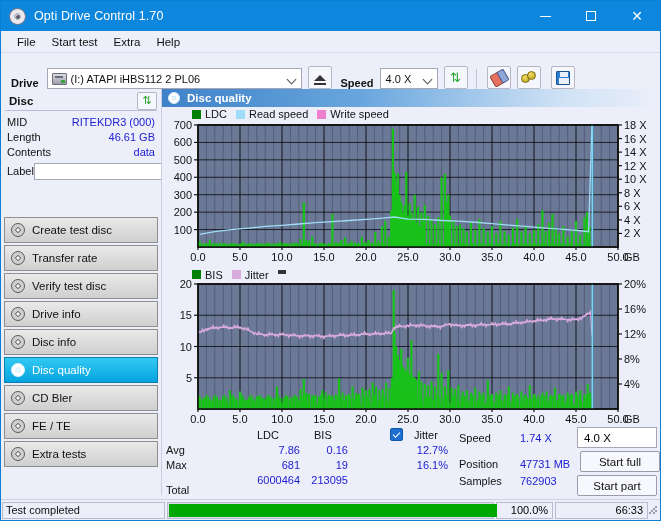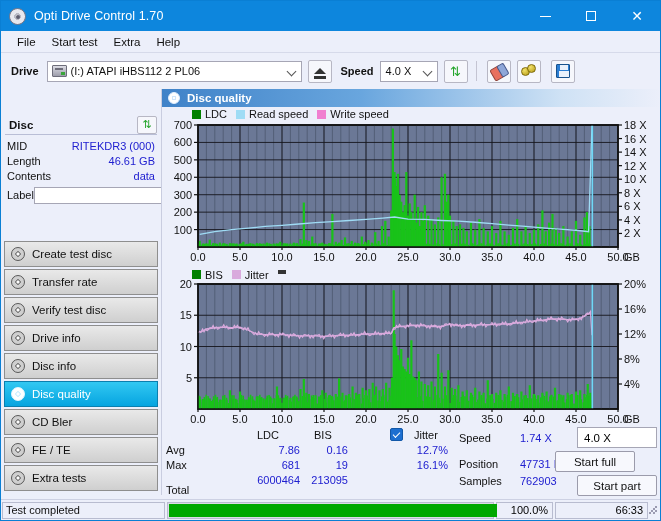--- a/index.html
+++ b/index.html
@@ -54,21 +54,21 @@
     background:#eceffa;
     display:flex; align-items:center; padding-left:8px;
     border-bottom:1px solid #d6daea;
   }
   .menuitem { padding:2px 8px; font-size:11.5px; color:#111; }
 
   
   .toolbar {
     position:absolute; left:0; top:52px; width:659px; height:36px;
     background:#eceffa;
-    display:flex; align-items:center;
+    display:flex; align-items:flex-end;
   }
   .tlabel { font-weight:bold; font-size:11px; color:#111; }
   .combo {
     height:21px; background:#fff; border:1px solid #a6a6b5;
     display:flex; align-items:center; position:relative;
     font-size:11px; color:#111;
   }
   .combo .arrow {
     margin-left:auto; margin-right:5px; width:8px; height:8px;
     position:relative;
@@ -102,21 +102,21 @@
   .ico-eraser:after{content:"";position:absolute;left:8px;top:0;width:6px;height:11px;background:#8fa7d8;border:1px solid #47588a;border-radius:2px;}
   .ico-coins{width:16px;height:14px;position:relative;}
   .ico-coins span{position:absolute;width:9px;height:9px;border-radius:50%;background:radial-gradient(circle at 35% 30%,#f2e06a,#b59b13);border:1px solid #7d6a0a;}
   .ico-coins span:nth-child(1){left:0;top:3px;}
   .ico-coins span:nth-child(2){left:6px;top:0;}
   .ico-save{width:14px;height:14px;background:#2c7fd4;border:1px solid #19528c;border-radius:1px;position:relative;}
   .ico-save:before{content:"";position:absolute;left:3px;top:0px;width:8px;height:5px;background:#eaf1fb;}
   .ico-save:after{content:"";position:absolute;left:2px;bottom:0px;width:10px;height:6px;background:#eaf1fb;}
 
   
-  .leftcol { position:absolute; left:0; top:88px; width:160px; height:406px; background:#eceffa;margin-top:24px; }
+  .leftcol { position:absolute; left:0; top:88px; width:160px; height:406px; background:#eceffa; }
 
   .disc-head {
     margin:2px 4px 0 4px; height:20px; background:#eceffa;
     display:flex;align-items:center;border-bottom:1px solid #b9bed6;
   }
   .disc-head .t{ font-weight:bold;font-size:11.5px;color:#111; padding-left:4px;}
   .disc-head .btn{
     margin-left:auto;width:20px;height:18px;border:1px solid #b7b7c4;background:#f6f7fc;border-radius:2px;
     display:flex;align-items:center;justify-content:center;font-size:11px;color:#25a52c;
   }
@@ -1305,21 +1305,21 @@
       <span class="val" style="left:358px;top:5px;">1.74 X</span>
       <span class="lbl" style="left:297px;top:31px;">Position</span>
       <span class="val" style="left:358px;top:31px;">47731 MB</span>
       <span class="lbl" style="left:297px;top:48px;">Samples</span>
       <span class="val" style="left:358px;top:48px;text-align:center;">762903</span>
 
       <div class="speed-combo2" style="left:415px; top:0px; width:80px;">
         <span>4.0 X</span>
         <span class="arrow" style="margin-left:auto;margin-right:5px;width:8px;height:8px;position:relative;"></span>
       </div>
-      <div class="btn-std" style="left:393px; top:24px; width:80px; height:21px;">Start full</div>
+      <div class="btn-std" style="left:418px; top:24px; width:80px; height:21px;">Start full</div>
       <div class="btn-std" style="left:415px; top:48px; width:80px; height:21px;">Start part</div>
     </div>
   </div>
 
   <div class="statusbar">
     <div class="sb-text">Test completed</div>
     <div class="sb-prog">
       <div class="fill" id="progfill" style="width: 328px;"></div>
     </div>
     <div class="sb-pct">100.0%</div>

